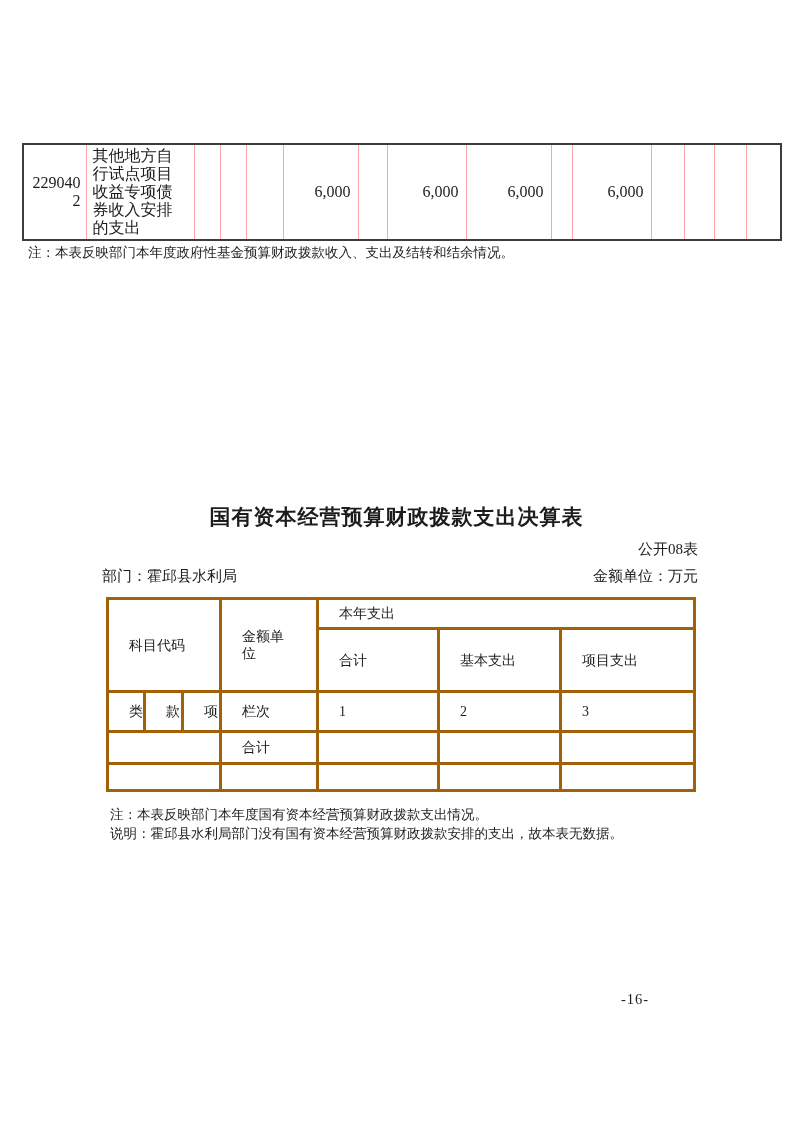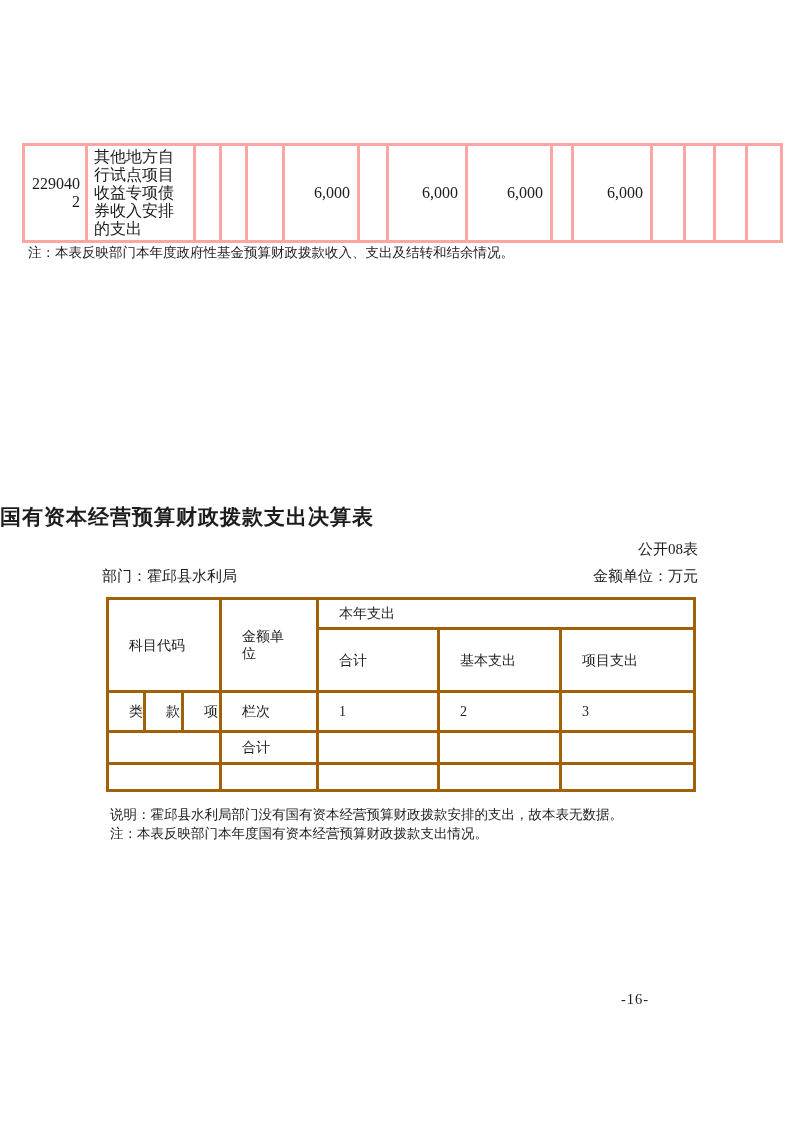--- a/index.html
+++ b/index.html
@@ -9,39 +9,39 @@
     font-family:"Liberation Serif","DejaVu Serif",serif;
     color:#1c1c1c;
   }
   
   table.t1 {
     position:absolute; left:22px; top:143px; width:758px;
     border-collapse:collapse; table-layout:fixed;
     border:2px solid #3c3c3c;
   }
   table.t1 td {
-    border:3px solid #fca5a5; vertical-align:middle;
+    border:1px solid #fca5a5; vertical-align:middle;
     font-size:16px; line-height:18px; padding:2px 5px; overflow:hidden;
   }
   table.t1 td.code { word-break:break-all; text-align:right; }
   table.t1 td.name { text-align:left; padding:2px 6px; }
   table.t1 td.num  { text-align:right; padding-right:7px; }
   
   .note1 {
     position:absolute; left:28px; top:244px;
     font-size:13.5px; line-height:18px; white-space:nowrap;
   }
   .notes2 {
     position:absolute; left:110px; top:806px;
     font-size:13.5px; line-height:18.5px;
   }
   
   .title {
     position:absolute; left:0; right:0; top:503px;
-    text-align:left; font-size:21px; font-weight:bold;
+    text-align:center; font-size:21px; font-weight:bold;
     font-family:"Liberation Sans","DejaVu Sans",sans-serif;
     letter-spacing:1px;
   }
   .tablecode {
     position:absolute; top:540px; right:95px; font-size:15px;
   }
   .dept  { position:absolute; top:567px; left:102px; font-size:15px; }
   .unit  { position:absolute; top:567px; right:95px; font-size:15px; }
   
   table.t2 {
@@ -150,19 +150,19 @@
       <td colspan="3"></td>
       <td></td>
       <td></td>
       <td></td>
       <td></td>
     </tr>
   </tbody>
     </table>
 
   <div class="notes2">
+    <div>注：本表反映部门本年度国有资本经营预算财政拨款支出情况。</div>
     <div>说明：霍邱县水利局部门没有国有资本经营预算财政拨款安排的支出，故本表无数据。</div>
-    <div>注：本表反映部门本年度国有资本经营预算财政拨款支出情况。</div>
   </div>
 
   <div class="pagenum">-16-</div>
 
 </div>
 
 </body></html>

